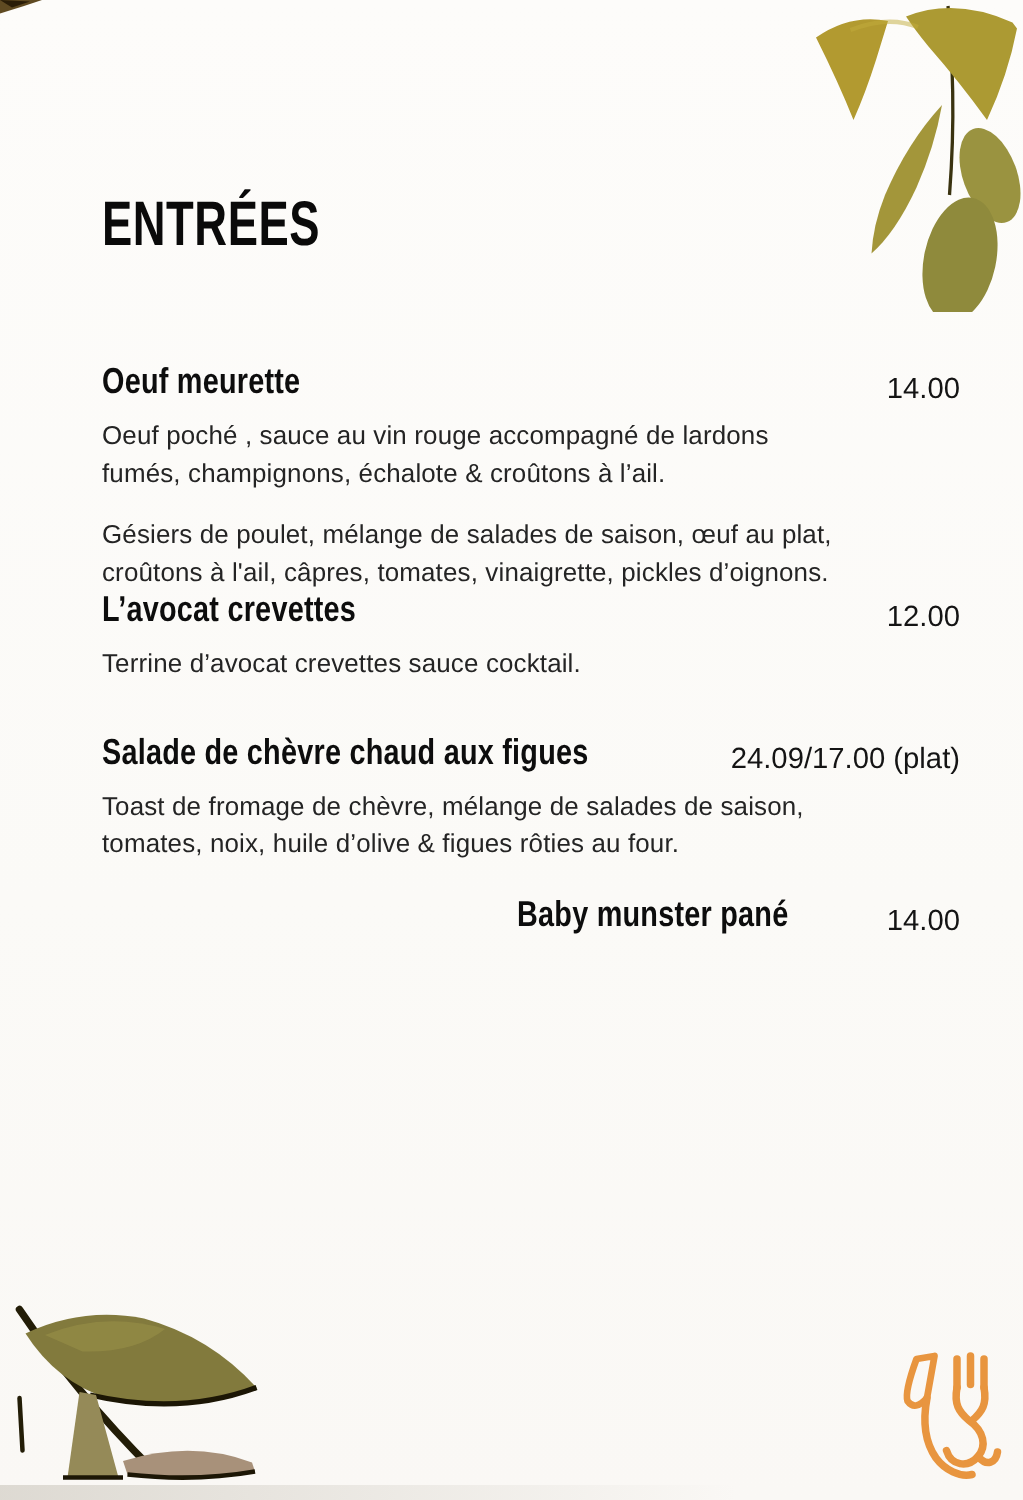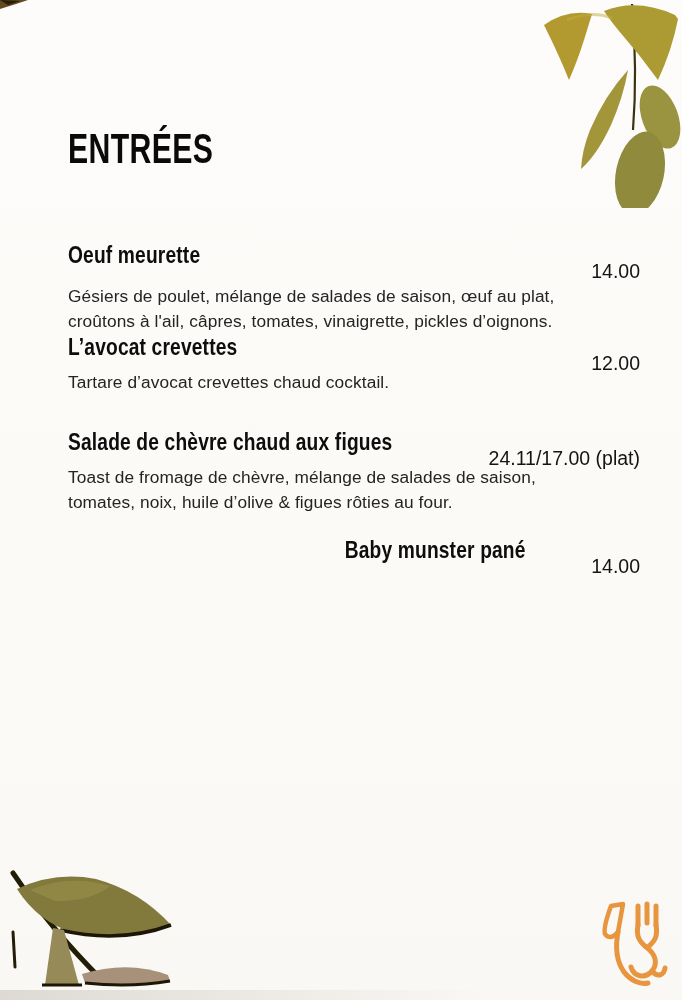--- a/index.html
+++ b/index.html
@@ -42,21 +42,21 @@
   section.item:nth-of-type(6) { margin-top:3px; }
 
   .row { position:relative; min-height:26px; }
   h2.name {
     font-size:24px; line-height:26px; font-weight:bold;
     color:#0d0d0d; letter-spacing:0.2px;
     transform:scaleX(0.80); transform-origin:left top;
     white-space:nowrap;
   }
   .price {
-    position:absolute; top:16px; right:0;
+    position:absolute; top:4px; right:0;
     font-size:19.5px; line-height:26px; font-weight:normal;
     color:#141414; white-space:nowrap;
   }
   p.desc {
     margin-top:10px;
     font-size:17.3px; line-height:25px;
     color:#242424; letter-spacing:0.1px;
     white-space:pre-line;
   }
 </style>
@@ -81,40 +81,42 @@
   </svg>
 
   <div class="content">
     <h1 class="menu-title">ENTRÉES</h1>
 
     <section class="item">
       <div class="row">
         <h2 class="name">Oeuf meurette</h2>
         <div class="price">14.00</div>
       </div>
+      <p class="desc">Oeuf poché , sauce au vin rouge accompagné de lardons
+fumés, champignons, échalote &amp; croûtons à l’ail.</p>
     </section>
 
     <section class="item">
       <p class="desc">Gésiers de poulet, mélange de salades de saison, œuf au plat,
 croûtons à l'ail, câpres, tomates, vinaigrette, pickles d’oignons.</p>
     </section>
 
     <section class="item">
       <div class="row">
         <h2 class="name">L’avocat crevettes</h2>
         <div class="price">12.00</div>
       </div>
-      <p class="desc">Tartare d’avocat crevettes chaud cocktail.</p>
+      <p class="desc">Terrine d’avocat crevettes sauce cocktail.</p>
     </section>
 
 
     <section class="item">
       <div class="row">
         <h2 class="name">Salade de chèvre chaud aux figues</h2>
-        <div class="price">24.11/17.00 (plat)</div>
+        <div class="price">24.09/17.00 (plat)</div>
       </div>
       <p class="desc">Toast de fromage de chèvre, mélange de salades de saison,
 tomates, noix, huile d’olive &amp; figues rôties au four.</p>
     </section>
 
     <section class="item">
       <div class="row">
         <h2 class="name">Baby munster pané</h2>
         <div class="price">14.00</div>
       </div>

